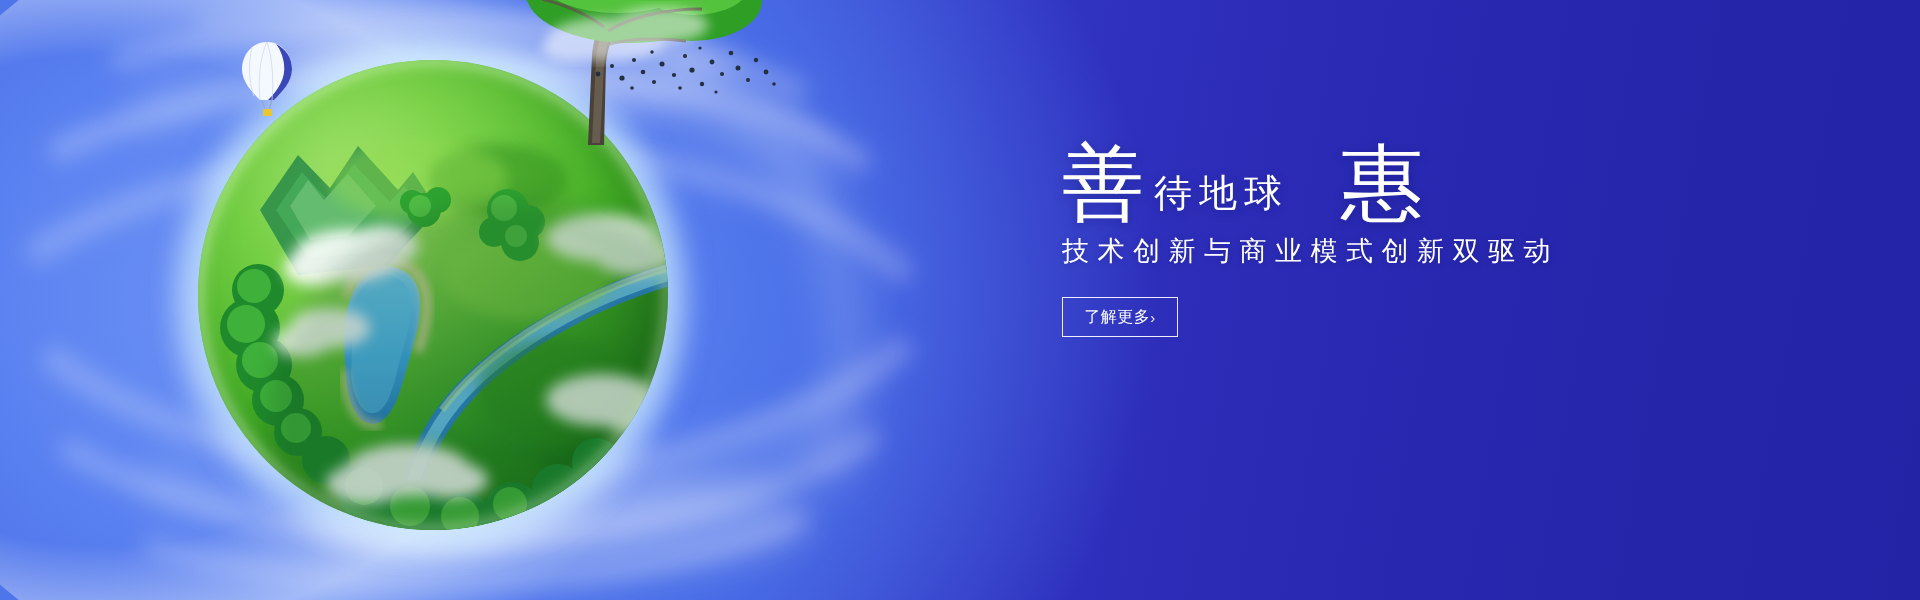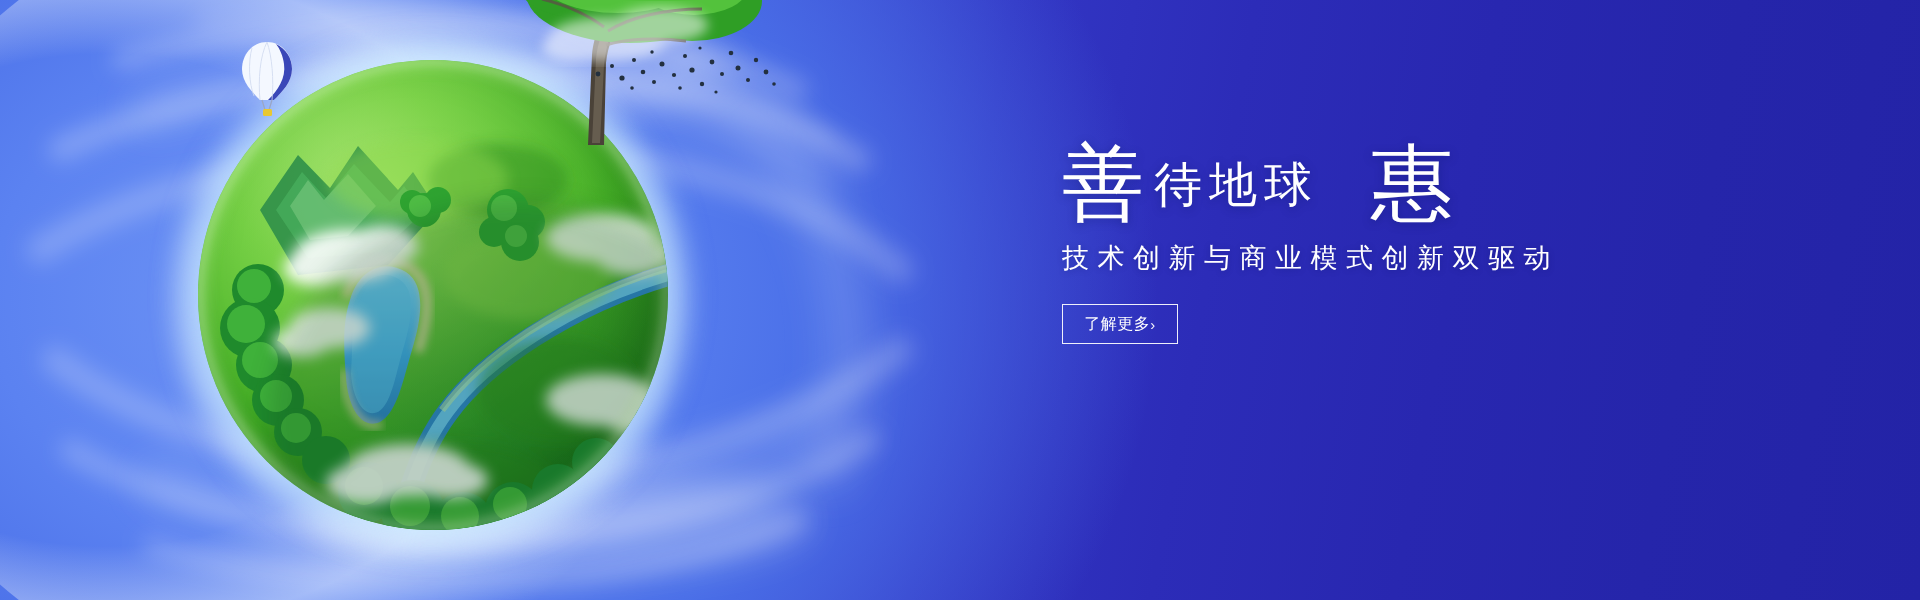--- a/index.html
+++ b/index.html
@@ -62,28 +62,28 @@
     color:#ffffff; line-height:1;
     text-shadow:0 2px 10px rgba(10,20,90,.35);
     height:92px;
   }
   .big-char{
     font-family:"DejaVu Serif","Liberation Serif",serif;
     font-size:82px; font-weight:400; letter-spacing:0;
     position:relative; top:6px;
   }
   .small-chars{
-    font-family:Liberation Mono, monospace;
-    font-size:48px; font-weight:400; letter-spacing:7px;
+    font-family:Liberation Serif, serif;
+    font-size:38px; font-weight:400; letter-spacing:7px;
     padding-left:10px; position:relative; top:-6px;
   }
   .phrase-gap{ width:52px; }
 
   .subtitle{
-    margin-top:22px;
+    margin-top:15px;
     color:#ffffff; font-size:27px; letter-spacing:8.5px;
     white-space:nowrap; font-weight:400;
     text-shadow:0 1px 6px rgba(10,20,90,.3);
   }
   .desc{
     margin-top:20px;
     color:#f0f3ff; font-size:20px; letter-spacing:.6px;
     white-space:nowrap; font-weight:400;
     text-shadow:0 1px 5px rgba(10,20,90,.3);
   }

